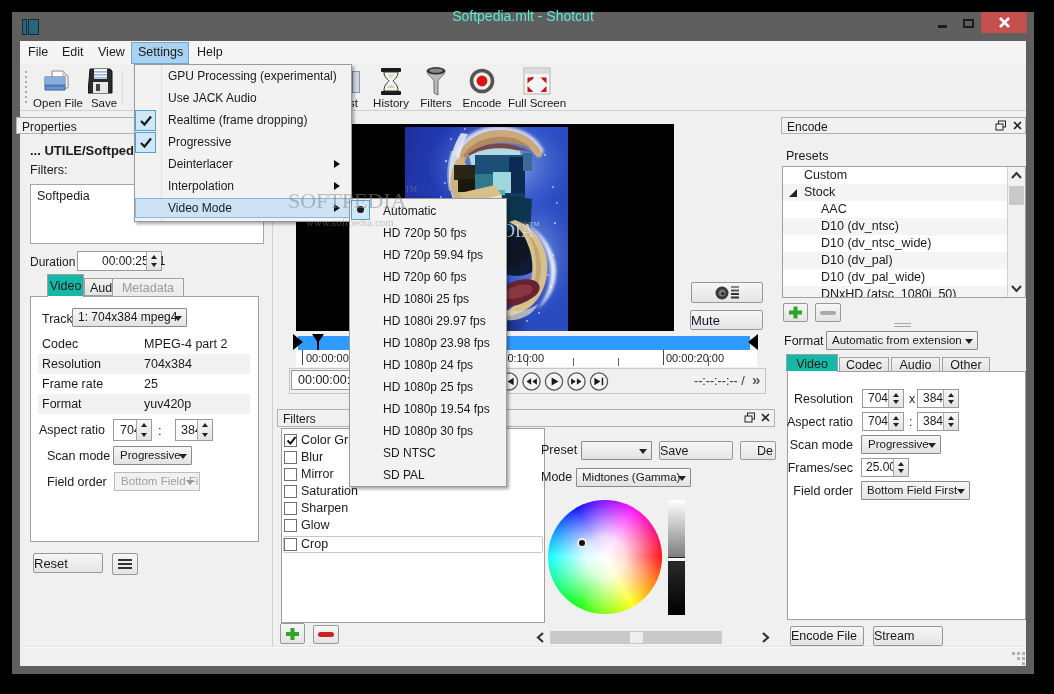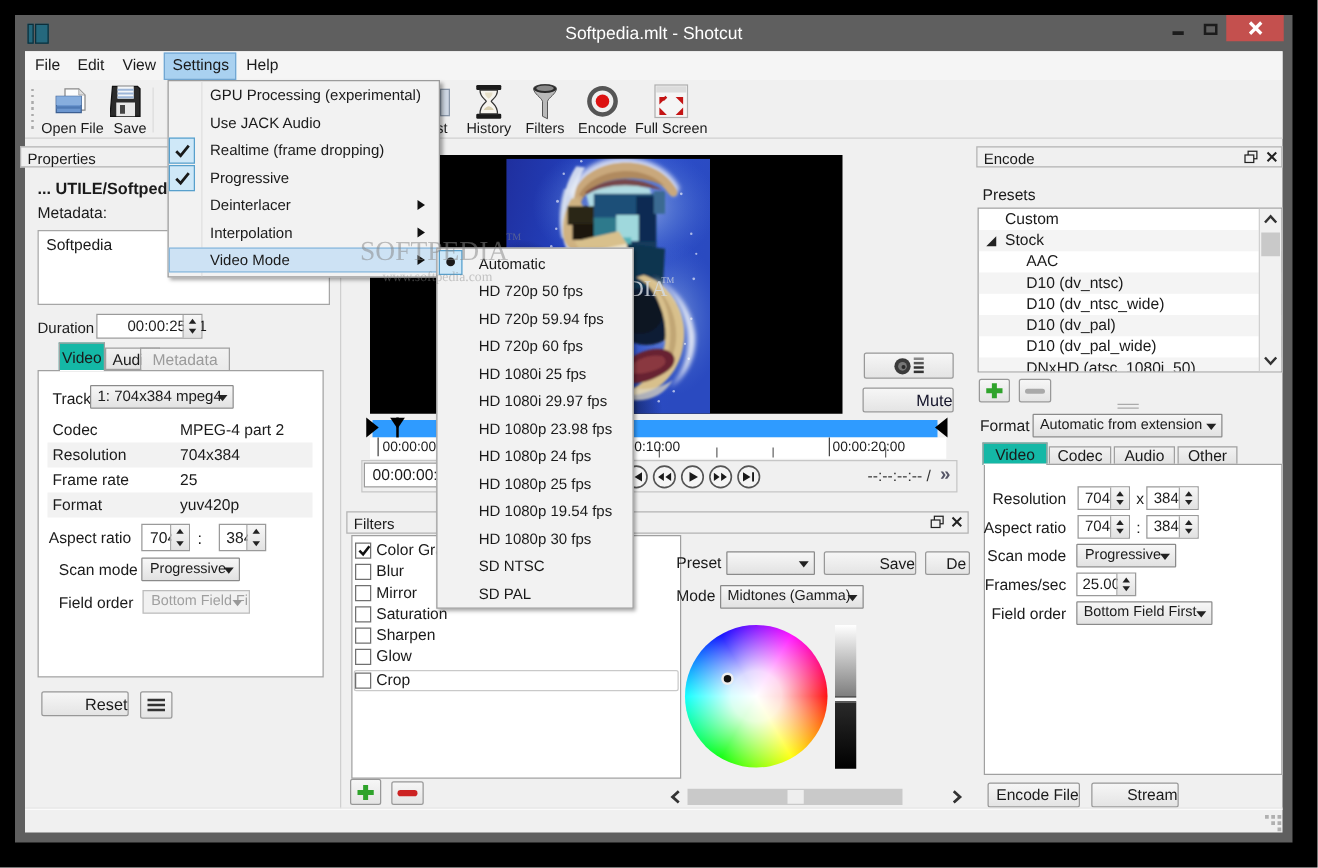--- a/index.html
+++ b/index.html
@@ -1,19 +1,19 @@
 <!DOCTYPE html>
 <html><head>
 <meta charset="utf-8">
 <style>
 html,body{margin:0;padding:0}
 body{width:1054px;height:694px;background:#000;position:relative;overflow:hidden;
   font-family:"Liberation Sans",sans-serif;color:#1a1a1a;}
 .s{position:absolute;box-sizing:border-box}
-.btn{background:linear-gradient(#f6f6f6,#e4e4e4);border:1px solid #989898;border-radius:2px;text-align:right}
+.btn{background:linear-gradient(#f6f6f6,#e4e4e4);border:1px solid #989898;border-radius:2px;text-align:left}
 .combo{background:linear-gradient(#f7f7f7,#e2e2e2);border:1px solid #8a8a8a;border-radius:1px}
 .combo .arr{position:absolute;right:4px;top:50%;margin-top:-2px;width:0;height:0;
   border-left:4px solid transparent;border-right:4px solid transparent;border-top:5px solid #222}
 .spin{background:#fff;border:1px solid #9a9a9a}
 .spinb{position:absolute;right:0;top:0;bottom:0;width:14px;border-left:1px solid #aaa;
   background:linear-gradient(#f7f7f7,#e2e2e2)}
 .upar,.dnar{position:absolute;left:50%;width:0;height:0;margin-left:-3px;
   border-left:3.5px solid transparent;border-right:3.5px solid transparent}
 .upar{top:3px;border-bottom:4px solid #222}
 .dnar{bottom:3px;border-top:4px solid #222}
@@ -25,21 +25,21 @@
   border-top:4.5px solid transparent;border-bottom:4.5px solid transparent;border-left:6px solid #111}
 </style>
 </head>
 <body>
 
 <div class="s" style="left:12px;top:12px;width:1022px;height:662px;background:#5f5f5f"></div>
 <div class="s" style="left:20px;top:41px;width:1006px;height:625px;background:#f0f0f0"></div>
 
 <div class="s" style="left:22px;top:19px;width:5px;height:16px;background:#25687d;border:1px solid #0d2e3a"></div>
 <div class="s" style="left:28px;top:19px;width:11px;height:16px;background:#25687d;border:1px solid #0d2e3a"></div>
-<div class="s" style="left:300px;top:18px;width:446px;text-align:center;font-size:14px;color:#ffffff">Softpedia.mlt - Shotcut</div>
+<div class="s" style="left:300px;top:8px;width:446px;text-align:center;font-size:14px;color:#5eead4">Softpedia.mlt - Shotcut</div>
 <div class="s" style="left:938px;top:25px;width:9px;height:3px;background:#1c1c1c"></div>
 <div class="s" style="left:963px;top:19px;width:11px;height:9px;border:2px solid #1c1c1c"></div>
 <div class="s" style="left:981px;top:12px;width:46px;height:21px;background:#c4504e"></div>
 <svg class="s" style="left:997px;top:15px" width="15" height="15">
     <path d="M3 3 L12 12 M12 3 L3 12" stroke="#fff" stroke-width="2.6"></path>
   </svg>
 
 <div class="s" style="left:20px;top:41px;width:1006px;height:23px;background:#f5f5f5"></div>
 <div class="s" style="left:131px;top:42px;width:58px;height:22px;background:#a9d1f0;border:1px solid #72a7d3"></div>
 <div class="s" style="left:28px;top:41px;height:23px;font-size:12.5px;line-height:23px">File</div>
@@ -109,21 +109,21 @@
   <path d="M4.5 25 l6 0 -6 -6 z"></path>
   <path d="M23.5 25 l-6 0 6 -6 z"></path>
   <rect x="11" y="15.5" width="6" height="4.5" fill="#f5f5f5"></rect>
  </g>
 </svg>
 <div class="s" style="left:496px;top:97px;width:82px;text-align:center;font-size:11.5px">Full Screen</div>
 
 <div class="s" style="left:272px;top:112px;width:1px;height:535px;background:#cfcfcf"></div>
 <div class="s docktitle" style="left:16px;top:117px;width:256px;height:17px">Properties</div>
 <div class="s" style="left:30px;top:143px;font-size:13px;font-weight:bold">... UTILE/Softpedia</div>
-<div class="s" style="left:30px;top:163px;font-size:12.5px">Metadata:</div>
+<div class="s" style="left:30px;top:163px;font-size:12.5px">Filters:</div>
 <div class="s" style="left:30px;top:184px;width:234px;height:60px;background:#fff;border:1px solid #a6a6a6;font-size:12.5px;padding:4px 6px">Softpedia</div>
 <div class="s" style="left:30px;top:255px;font-size:12px">Duration</div>
 <div class="s spin" style="left:77px;top:251px;width:85px;height:20px;font-size:12px;line-height:18px;padding-left:24px">00:00:25:01<span class="spinb">
       <span class="upar"></span>
       <span class="dnar"></span>
     </span></div>
 
 <div class="s tabact" style="left:47px;top:274px;width:37px;height:22px;line-height:22px">Video</div>
 <div class="s tab" style="left:84px;top:278px;width:44px;height:18px;line-height:18px">Audio</div>
 <div class="s tab" style="left:112px;top:278px;width:72px;height:36px;line-height:18px;color:#9b9b9b">Metadata</div>

